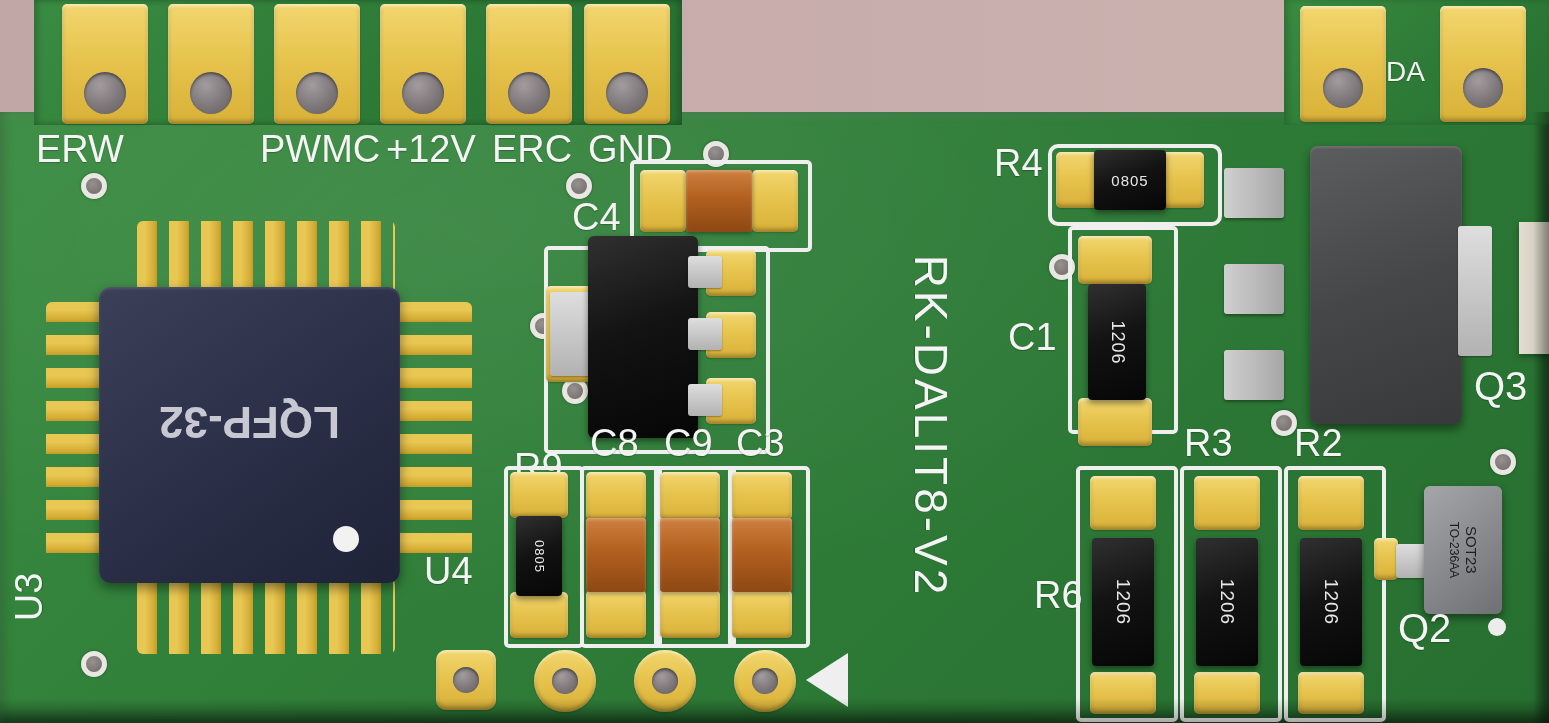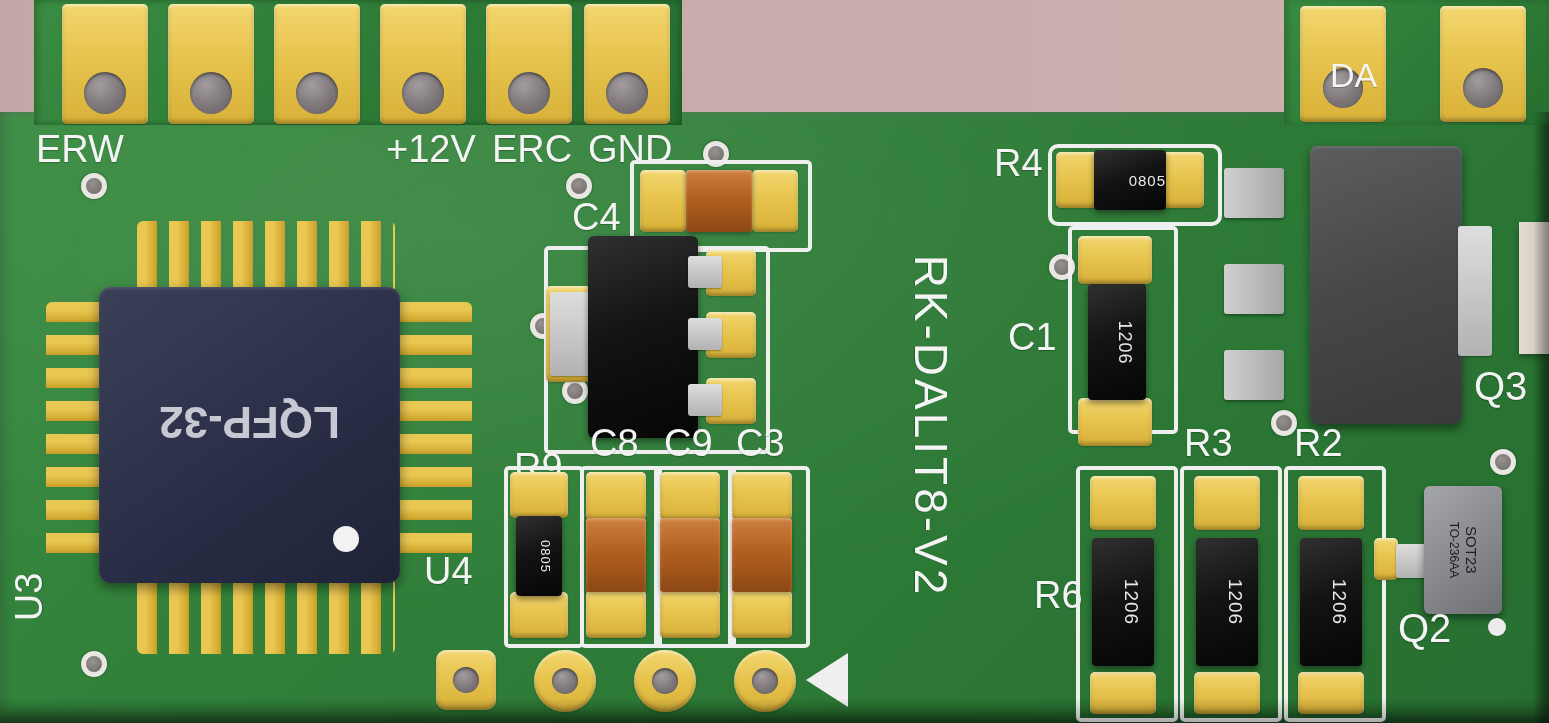--- a/index.html
+++ b/index.html
@@ -19,21 +19,21 @@
   .hole{position:absolute;border-radius:50%;
         background:radial-gradient(circle at 38% 32%,#a29c9e,#7d7779 55%,#645e60);
         box-shadow:inset 0 2px 3px rgba(0,0,0,.45);}
   .via{position:absolute;width:16px;height:16px;border-radius:50%;
        background:radial-gradient(circle at 40% 35%,#97918f,#6e6866);
        border:5px solid #e9e7e3;box-shadow:0 0 3px rgba(0,0,0,.35);}
   .silk-label{position:absolute;color:#f4f4f4;font-size:38px;line-height:1;white-space:nowrap;
        text-shadow:0 1px 1px rgba(0,0,0,.25);}
   .silk-outline{position:absolute;border:4px solid #efefef;border-radius:5px;}
   .chip-black{position:absolute;background:linear-gradient(160deg,#303030 0%,#131313 45%,#060606 100%);
-       border-radius:4px;box-shadow:0 3px 6px rgba(0,0,0,.45);display:flex;align-items:center;justify-content:flex-end;}
+       border-radius:4px;box-shadow:0 3px 6px rgba(0,0,0,.45);display:flex;align-items:center;justify-content:center;}
   .chip-marking{color:#e8e8e8;font-size:17px;letter-spacing:1px;white-space:nowrap;}
   .rot90{transform:rotate(90deg);}
   .cap-orange{position:absolute;background:linear-gradient(180deg,#cd8040 0%,#b2601f 45%,#8d4814 100%);
        border-radius:3px;box-shadow:inset 0 2px 3px rgba(255,255,255,.25),0 2px 4px rgba(0,0,0,.35);}
   .lead-gray{position:absolute;background:linear-gradient(180deg,#dedede,#b2b2b2);border-radius:3px;
        box-shadow:0 1px 2px rgba(0,0,0,.35);}
   .gray-body{position:absolute;background:linear-gradient(90deg,#d0d0d0,#a6a6a6);border-radius:3px;
        box-shadow:0 2px 3px rgba(0,0,0,.35);}
   .pin-row-h{position:absolute;border-radius:6px;
        background:repeating-linear-gradient(90deg,#e9c753 0px,#e9c753 8px,#d4ac33 17px,#c49c28 20px,rgba(0,0,0,0) 20px,rgba(0,0,0,0) 32px);}
@@ -68,31 +68,32 @@
       <div class="hole" style="left:22px;top:68px;width:42px;height:42px"></div>
     </div>
   <div class="pad" style="left:486px;top:4px;width:86px;height:120px">
       <div class="hole" style="left:22px;top:68px;width:42px;height:42px"></div>
     </div>
   <div class="pad" style="left:584px;top:4px;width:86px;height:120px">
       <div class="hole" style="left:22px;top:68px;width:42px;height:42px"></div>
     </div>
 
   <div class="silk-label" style="left:36px;top:130px">ERW</div>
+  <div class="silk-label" style="left:260px;top:130px">PWMC</div>
   <div class="silk-label" style="left:386px;top:130px">+12V</div>
   <div class="silk-label" style="left:492px;top:130px">ERC</div>
   <div class="silk-label" style="left:588px;top:130px">GND</div>
 
   <div class="pad" style="left:1300px;top:6px;width:86px;height:116px">
       <div class="hole" style="left:23px;top:62px;width:40px;height:40px"></div>
     </div>
   <div class="pad" style="left:1440px;top:6px;width:86px;height:116px">
       <div class="hole" style="left:23px;top:62px;width:40px;height:40px"></div>
     </div>
-  <div class="silk-label" style="left:1330px;top:58px;font-size:34px">DA</div>
+  <div class="silk-label" style="left:1386px;top:58px;font-size:28px">DA</div>
 
   <div class="via" style="left:81px;top:173px"></div>
   <div class="via" style="left:566px;top:173px"></div>
   <div class="via" style="left:703px;top:141px"></div>
   <div class="via" style="left:530px;top:313px"></div>
   <div class="via" style="left:562px;top:378px"></div>
   <div class="via" style="left:1049px;top:254px"></div>
   <div class="via" style="left:1271px;top:410px"></div>
   <div class="via" style="left:1490px;top:449px"></div>
   <div class="via" style="left:81px;top:651px"></div>

